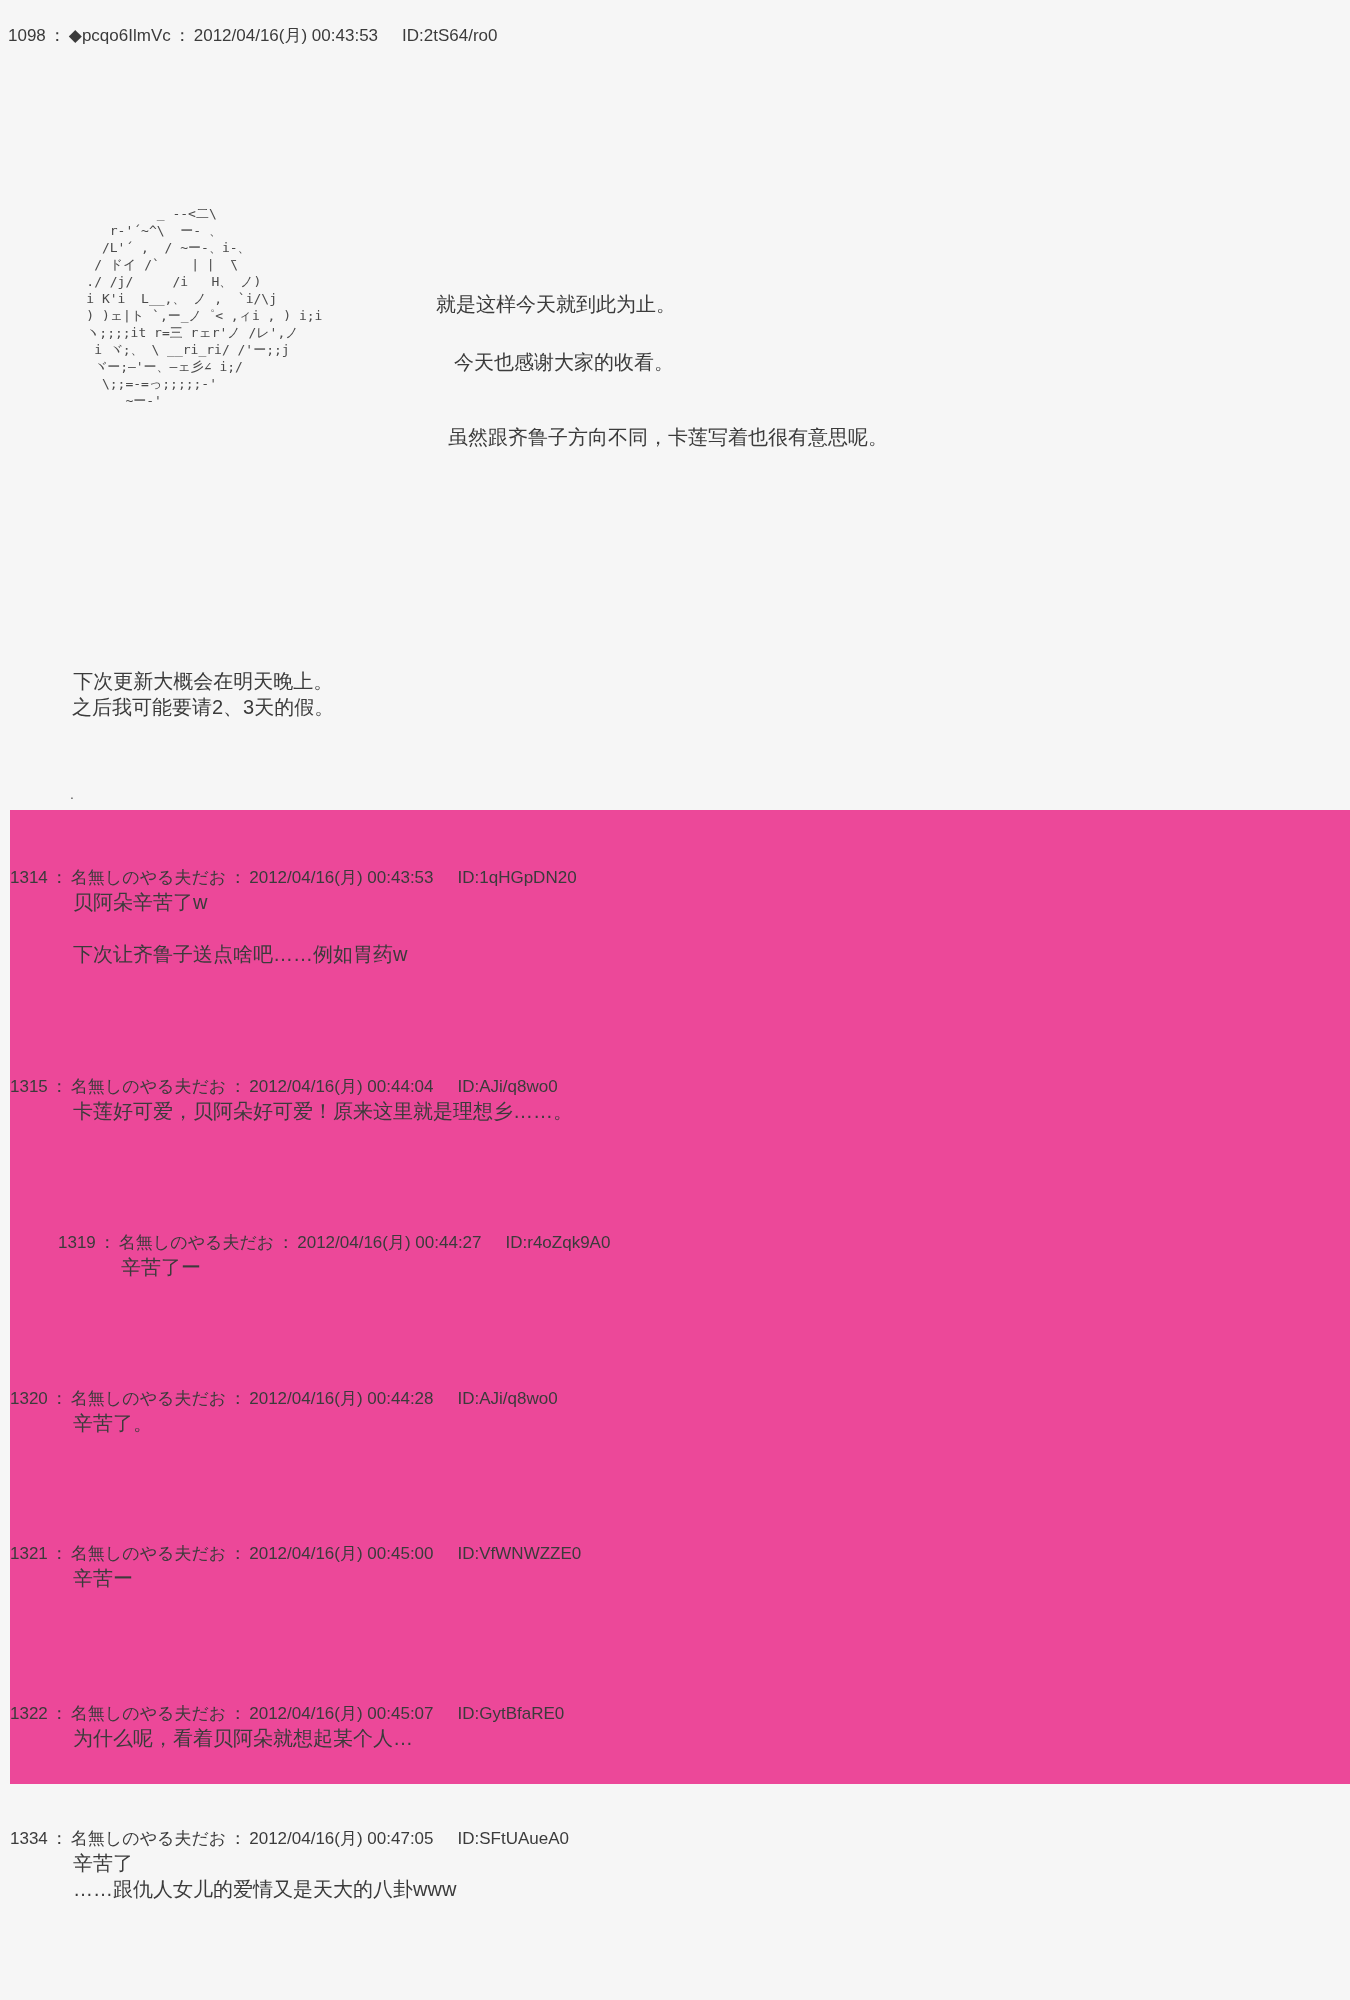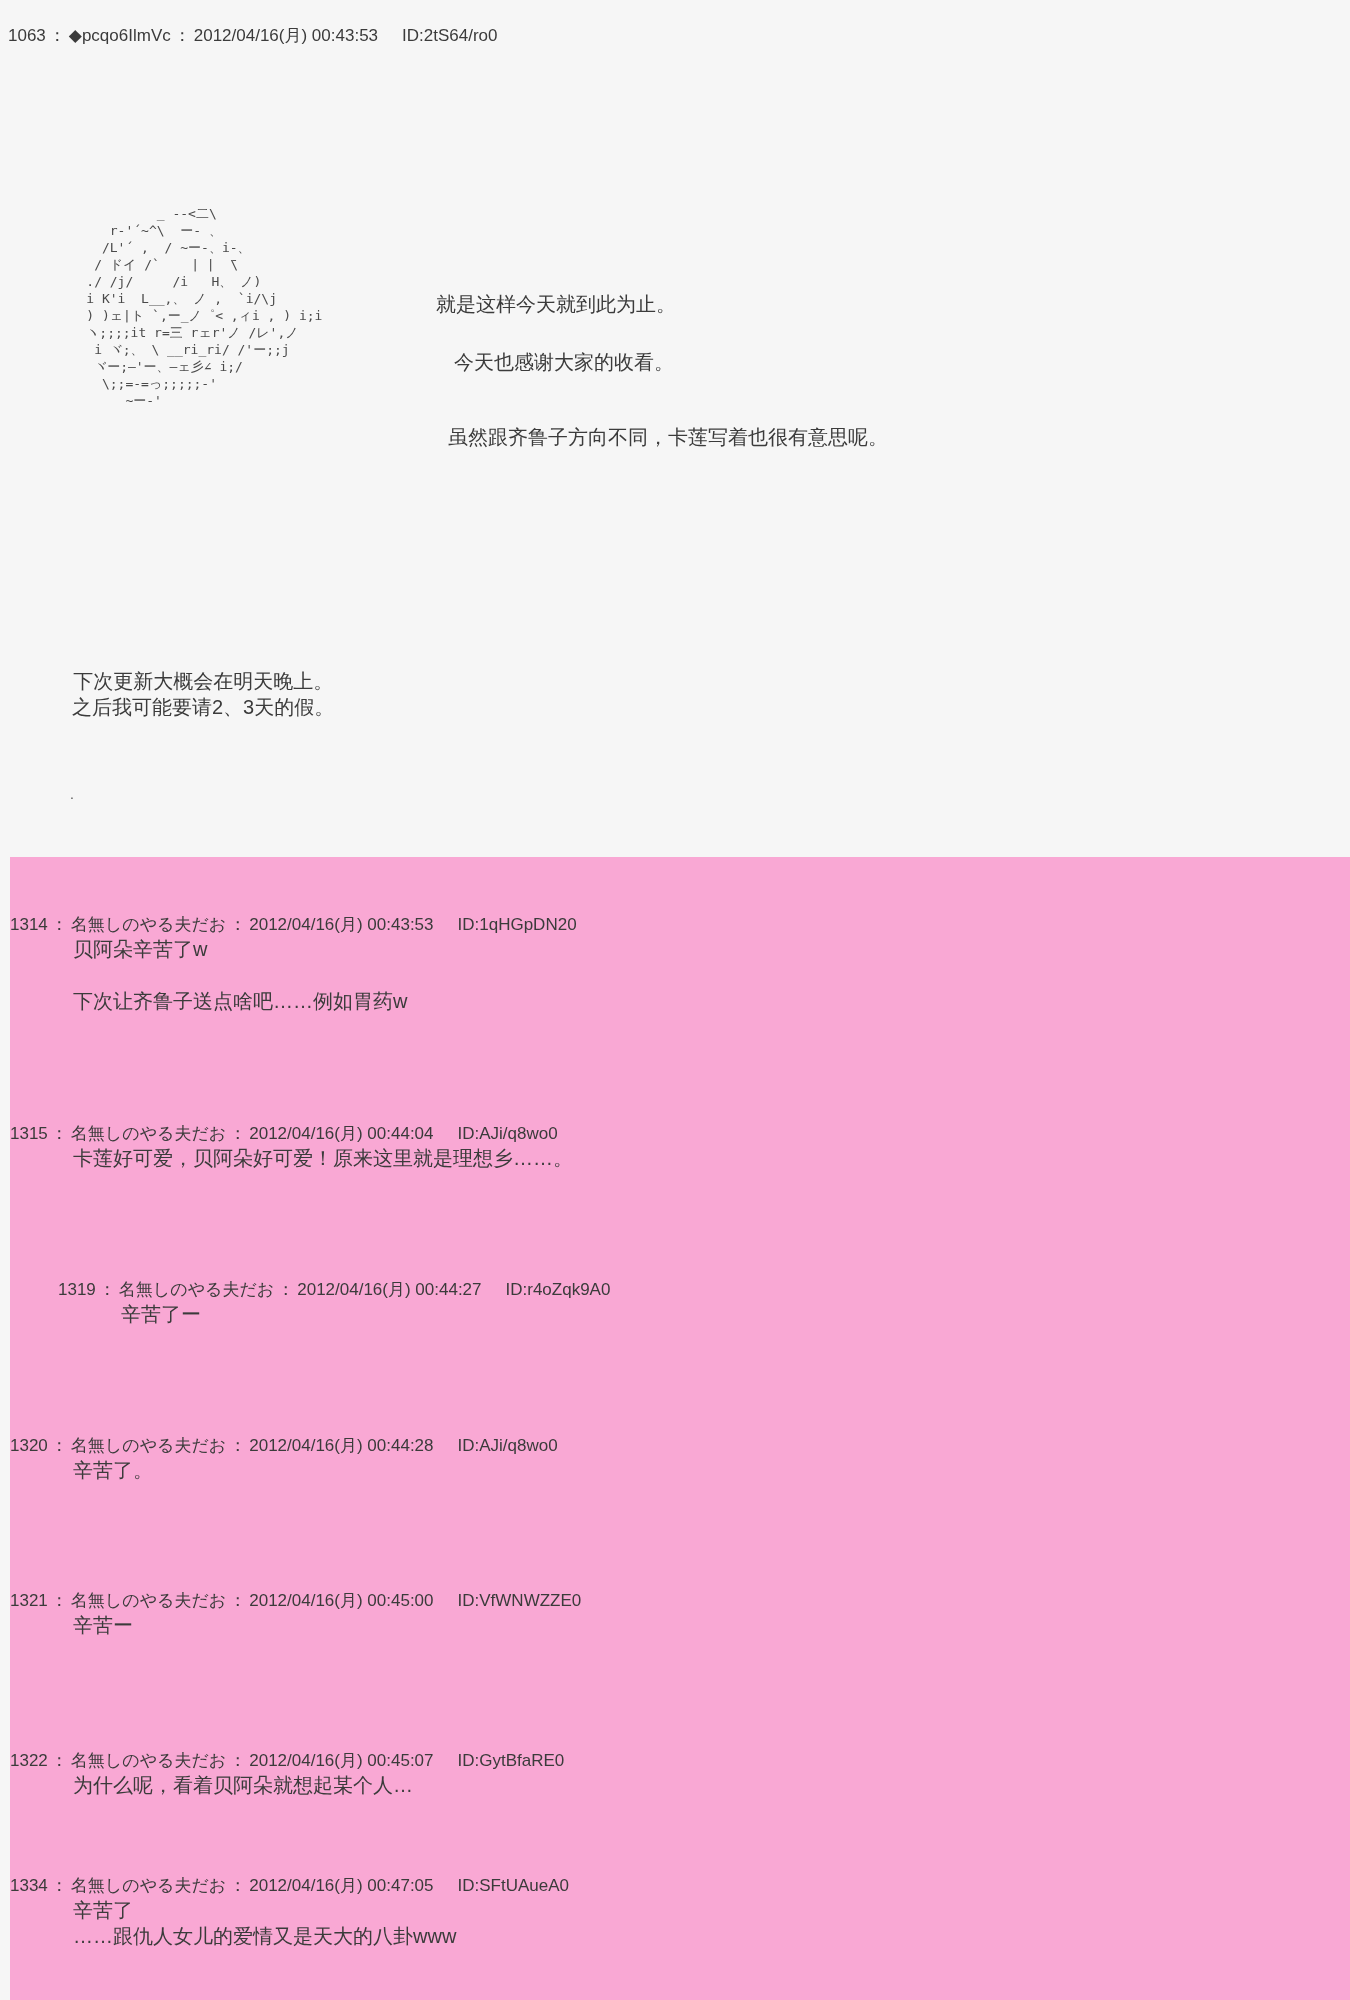--- a/index.html
+++ b/index.html
@@ -40,23 +40,23 @@
     position:absolute; left:72px; top:668px;
     font-size:20px; line-height:26px;
     white-space:pre-line; color:#3b3b3b;text-align:center;
   }
   .stray-dot {
     position:absolute; left:70px; top:786px;
     font-size:14px; color:#555555;
   }
 
   .replies-section {
-    position:absolute; left:10px; top:857px;
-    width:1340px; height:1143px;
-    background:#f9a8d4;
+    position:absolute; left:10px; top:810px;
+    width:1340px; height:974px;
+    background:#ec4899;
   }
   .reply { position:absolute; left:0; width:100%; }
   .reply .post-body { margin-left:63px; margin-top:0; }
   .post-body {
     font-size:20px; line-height:26px;
     color:#3b3b3b;
     white-space:pre-line;
   }
   #reply-1314 { top:56px; }
   #reply-1315 { top:265px; }
@@ -66,21 +66,21 @@
   #reply-1322 { top:892px; }
   #reply-1334 { top:1017px; }
 </style>
 </head>
 <body>
 
 <div class="page">
 
   <section>
     <div class="post-header op-header">
-      <span>1063</span><span class="sep">：</span><span>◆pcqo6IlmVc</span><span class="sep">：</span><span>2012/04/16(月) 00:43:53</span><span class="pid">ID:2tS64/ro0</span>
+      <span>1098</span><span class="sep">：</span><span>◆pcqo6IlmVc</span><span class="sep">：</span><span>2012/04/16(月) 00:43:53</span><span class="pid">ID:2tS64/ro0</span>
     </div>
 
     <pre class="aa">             _ --&lt;二\
        r-'´~^\  ー- 、
       /L'´ ,  / ~ー-、i-、
      / ドイ /`    | |  ̄\
     ./ /j/     /i   H、 ノ)
     i K'i  L__,、 ノ ,  `i/\j
     ) )ェ|ト `,ー_ノ゜&lt; ,ィi , ) i;i
     ヽ;;;;it r=三 rェr'ノ /レ',ノ

